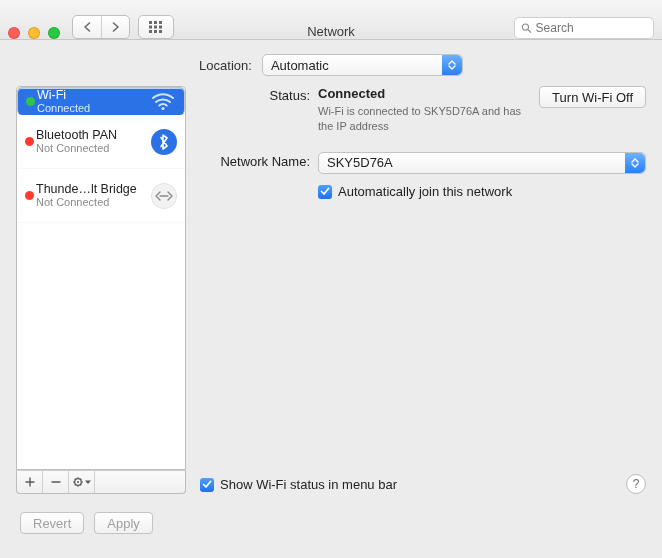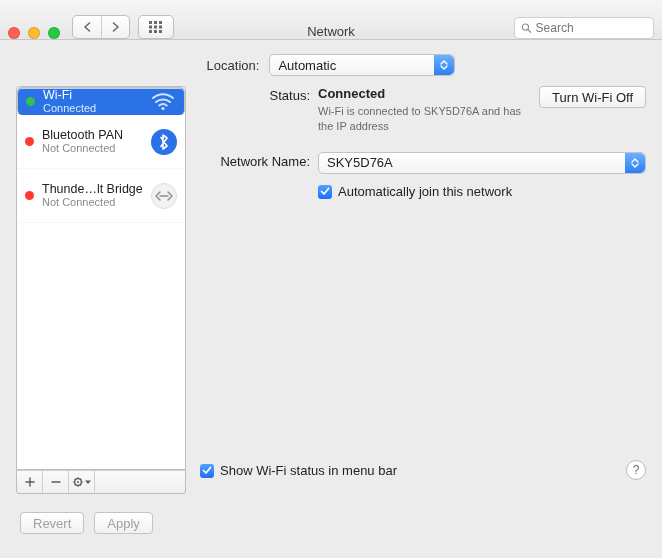--- a/index.html
+++ b/index.html
@@ -28,21 +28,21 @@
   .sel .val { padding:0 28px 0 8px; font-size:13px; color:#222; }
   .sel .caps { position:absolute; right:0; top:0; bottom:0; width:20px; background:linear-gradient(#6cb1ff,#2a7ff6); border-top-right-radius:5px; border-bottom-right-radius:5px; display:flex; flex-direction:column; align-items:center; justify-content:center; }
   .caps svg { display:block; }
 
   
   .content { display:flex; padding: 0 16px 12px 16px; gap:14px; height: 420px; }
 
   
   .sidebar { width:170px; display:flex; flex-direction:column; }
   .list { flex:1; border:1px solid #bdbdbd; border-radius:4px 4px 0 0; background:#fff; overflow:hidden; }
-  .item { display:flex; align-items:center; gap:8px; padding:13px 8px; border-bottom:1px solid rgba(0,0,0,0.03); }
+  .item { display:flex; align-items:center; gap:2px; padding:13px 8px; border-bottom:1px solid rgba(0,0,0,0.03); }
   .item .status-dot { width:9px; height:9px; border-radius:50%; flex:none; }
   .status-dot.green { background:#31c24c; } .status-dot.red { background:#ff3b30; }
   .item .text { flex:1; line-height:1.15; overflow:hidden; }
   .item .name { font-size:12.5px; white-space:nowrap; overflow:hidden; text-overflow:ellipsis; }
   .item .sub  { font-size:11px; }
   .item .ic   { width:26px; height:26px; border-radius:50%; display:flex; align-items:center; justify-content:center; flex:none; }
 
   .item.sel { background:#2a72e6; color:#fff; }
   .item.sel .sub { color:#dbe9ff; }
   .item .sub { color:#8a8a8a; }
@@ -62,21 +62,21 @@
   .row .body { flex:1; }
   .bold { font-weight:600; }
   .desc { font-size:11px; color:#6a6a6a; margin-top:3px; line-height:1.35; padding-right:6px; }
   .btn { display:inline-flex; align-items:center; justify-content:center; height:22px; padding:0 12px; border:1px solid #c3c3c3; border-radius:4px; background:linear-gradient(#ffffff,#f1f1f1); font-size:13px; color:#222; box-shadow:0 1px 0 rgba(255,255,255,.7) inset; }
   .btn.disabled { color:#a0a0a0; }
   .check { display:flex; align-items:flex-start; gap:6px; font-size:13px; margin-top:10px; }
   .cb { width:14px; height:14px; border-radius:3px; background:linear-gradient(#4da2ff,#1f6ff0); display:flex; align-items:center; justify-content:center; flex:none; margin-top:1px; }
   .cb svg { color:#fff; }
   .help { width:20px; height:20px; border-radius:50%; border:1px solid #bcbcbc; background:#fff; color:#6a6a6a; display:flex;align-items:center;justify-content:center; font-size:12px; }
 
-  .panel-bottom { position:absolute; left:0; right:0; bottom:14px; display:flex; align-items:center; gap:10px; }
+  .panel-bottom { position:absolute; left:0; right:0; bottom:0; display:flex; align-items:center; gap:10px; }
   .panel-bottom .spacer { flex:1; }
 
   
   .footer { display:flex; gap:10px; padding: 6px 20px 0 20px; }
 
   .status-head { display:flex; align-items:flex-start; gap:12px; }
   .status-head .text-col { flex:1; }
 </style>
 </head>
 <body>
@@ -125,21 +125,21 @@
           <circle cx="5" cy="5" r="3.5" fill="none" stroke="#8a8a8a" stroke-width="1.3"></circle>
           <line x1="8" y1="8" x2="11" y2="11" stroke="#8a8a8a" stroke-width="1.3" stroke-linecap="round"></line>
         </svg>
       <input placeholder="Search" style="">
     </div>
   </div>
 </div>
 
 <div class="location-row">
   <span class="label">Location:</span>
-  <div class="sel" style="width:186px">
+  <div class="sel" style="width:201px">
     <span class="val">Automatic</span>
     <span class="caps">
       <svg width="8" height="5" viewBox="0 0 8 5">
           <path d="M1 4 4 1l3 3" fill="none" stroke="#fff" stroke-width="1.4" stroke-linecap="round" stroke-linejoin="round"></path>
         </svg>
       <svg width="8" height="5" viewBox="0 0 8 5">
           <path d="M1 1 4 4l3-3" fill="none" stroke="#fff" stroke-width="1.4" stroke-linecap="round" stroke-linejoin="round"></path>
         </svg>
     </span>
   </div>

